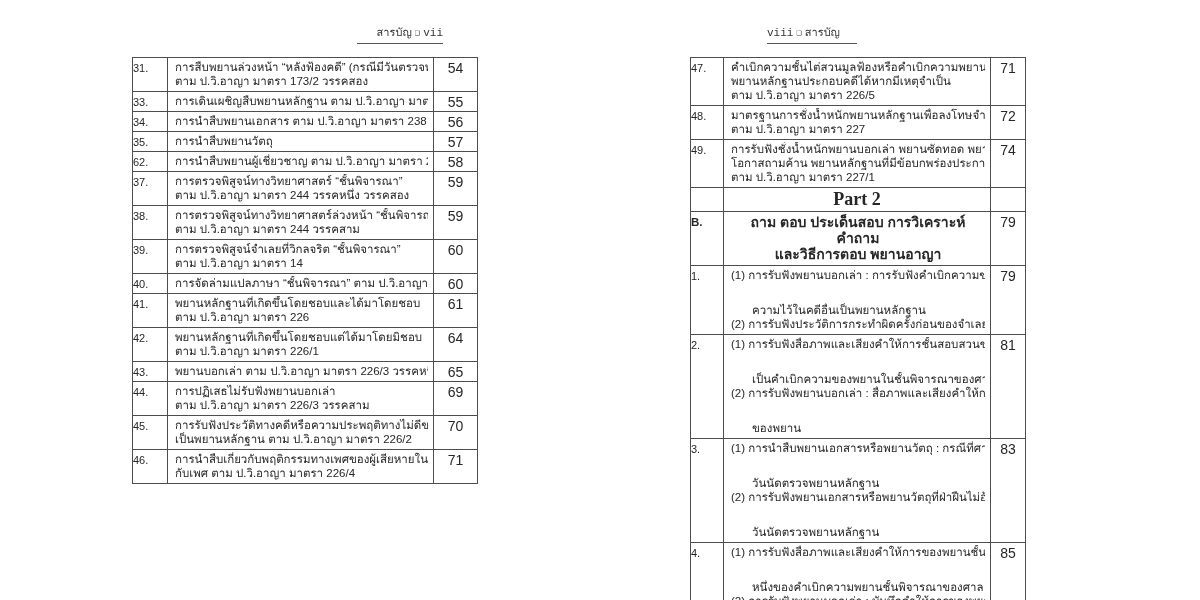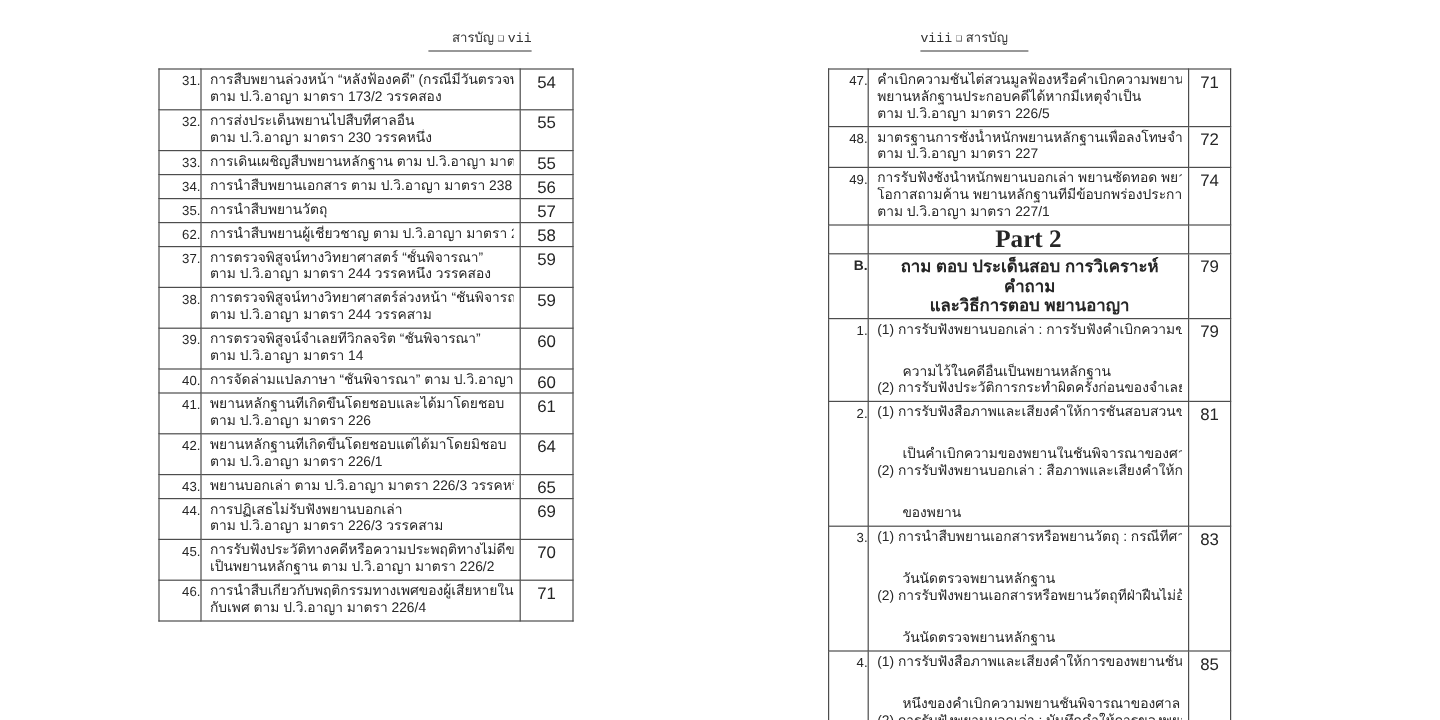--- a/index.html
+++ b/index.html
@@ -40,21 +40,21 @@
     background:var(--bg);
   }
   #left-table{left:132px;top:57px;width:345px;}
   #right-table{left:690px;top:57px;width:335px;}
   table.toc td{
     border:1px solid var(--border);
     vertical-align:top;
     overflow:hidden;
   }
   td.no{
-    text-align:right;
+    text-align:left;
     font-size:11px;
     line-height:14px;
     padding-top:3px;
   }
   td.txt{
     padding:2px 5px 3px 7px;
   }
   td.pg{
     text-align:center;
     font-size:14px;
@@ -72,21 +72,21 @@
     text-align:center;
     font-weight:700;
     font-size:14px;
     line-height:16px;
     white-space:normal;
   }
   tr.bold-row td.no{font-weight:700;font-size:11.5px;}
   tr.part-row .tl{
     font-family:"Liberation Serif","DejaVu Serif",serif;
     font-weight:700;
-    font-size:21px;
+    font-size:18px;
     line-height:20px;
     text-align:center;
     white-space:normal;
   }
   tr.part-row td.txt{padding:1px 5px 2px;}
 </style>
 </head>
 <body>
 
 <div class="folio-header" id="header-left">
@@ -106,28 +106,20 @@
   <tbody>
       <tr>
         <td class="no">31.</td>
         <td class="txt">
           <div class="tl">การสืบพยานล่วงหน้า “หลังฟ้องคดี” (กรณีมีวันตรวจพยานหลักฐาน)</div>
           <div class="tl">ตาม ป.วิ.อาญา มาตรา 173/2 วรรคสอง</div>
         </td>
         <td class="pg">54</td>
       </tr>
       <tr>
-        <td class="no">32.</td>
-        <td class="txt">
-          <div class="tl">การส่งประเด็นพยานไปสืบที่ศาลอื่น</div>
-          <div class="tl">ตาม ป.วิ.อาญา มาตรา 230 วรรคหนึ่ง</div>
-        </td>
-        <td class="pg">55</td>
-      </tr>
-      <tr>
         <td class="no">33.</td>
         <td class="txt">
           <div class="tl">การเดินเผชิญสืบพยานหลักฐาน ตาม ป.วิ.อาญา มาตรา 230 วรรคหนึ่ง</div>
         </td>
         <td class="pg">55</td>
       </tr>
       <tr>
         <td class="no">34.</td>
         <td class="txt">
           <div class="tl">การนำสืบพยานเอกสาร ตาม ป.วิ.อาญา มาตรา 238</div>

